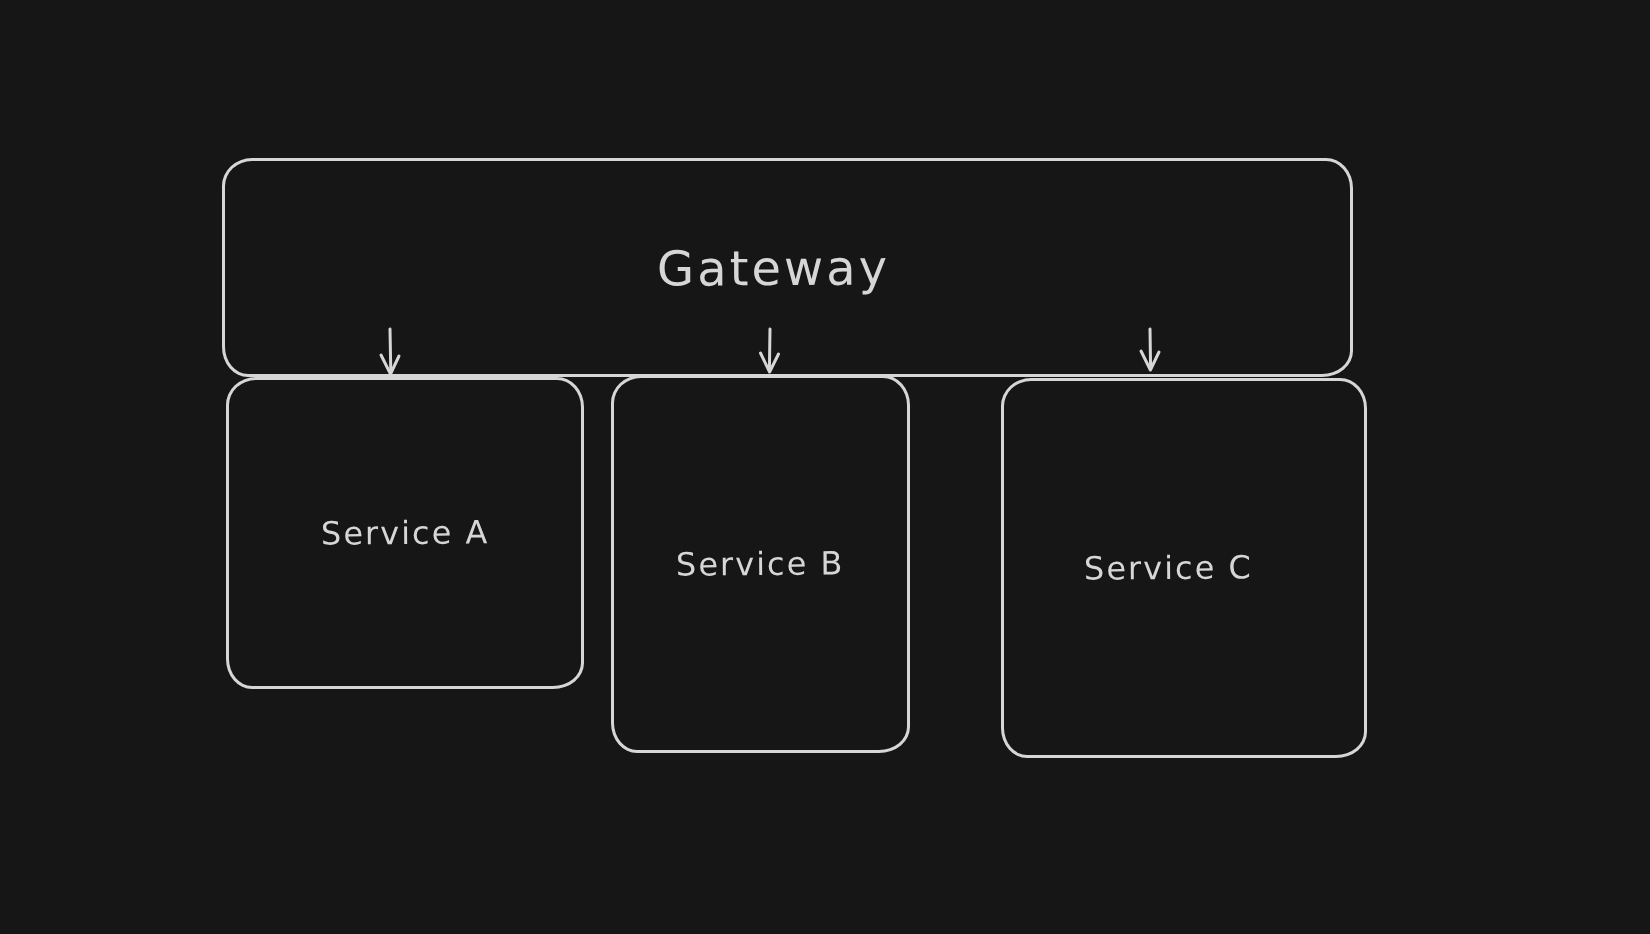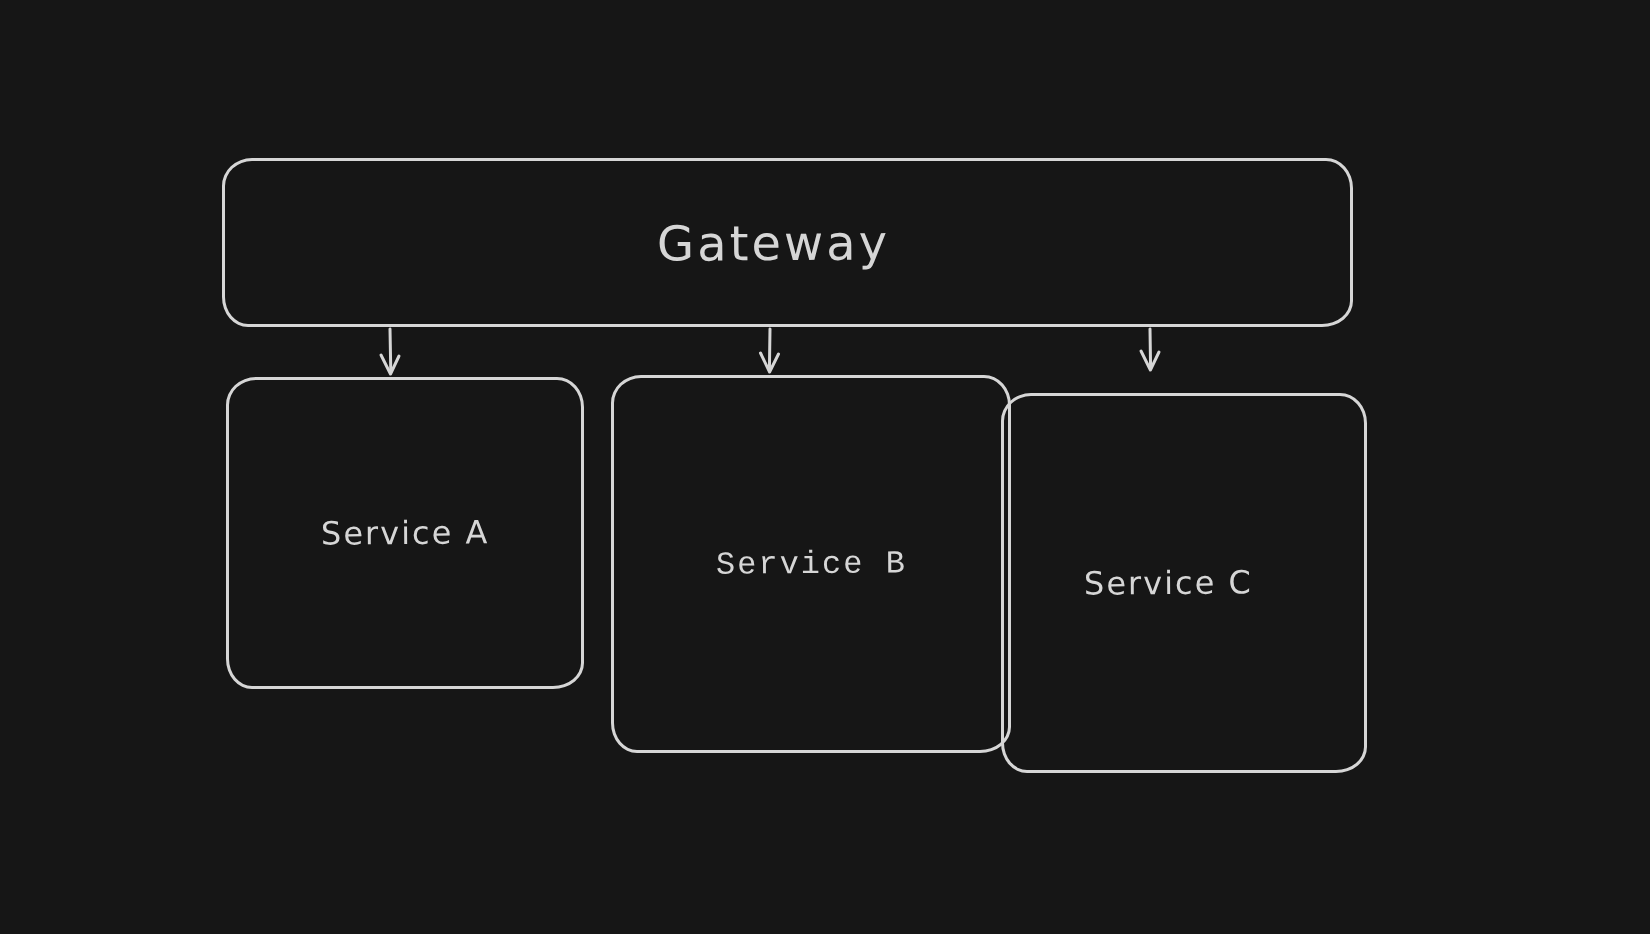--- a/index.html
+++ b/index.html
@@ -20,30 +20,30 @@
     box-sizing:border-box;
     border:3px solid var(--stroke);
     display:flex;align-items:center;justify-content:center;
     color:var(--stroke);
     background:transparent;
   }
   
   .node{border-radius:30px 27px 31px 26px / 28px 30px 26px 30px;}
 
   .node-gateway{
-    left:222px;top:158px;width:1131px;height:169px;padding-left:28px;
+    left:222px;top:158px;width:1131px;height:219px;padding-left:28px;
   }
   .node-gateway .label{
     font-size:48px;
     letter-spacing:3px;
     transform:translateX(-28px) rotate(-0.3deg);
   }
   .node-service-a{left:226px;top:377px;width:358px;height:312px;}
-  .node-service-b{left:611px;top:375px;width:400px;height:378px;font-family:Liberation Mono, monospace;}
-  .node-service-c{left:1001px;top:393px;width:366px;height:380px;}
+  .node-service-b{left:611px;top:375px;width:299px;height:378px;}
+  .node-service-c{left:1001px;top:378px;width:366px;height:380px;}
 
   .service-label{
     font-size:32px;
     letter-spacing:2px;
     transform:rotate(-0.4deg);
   }
   .node-service-c .service-label{transform:translateX(-16px) rotate(-0.4deg);}
 
   .edges{
     position:absolute;left:0;top:0;width:1650px;height:934px;

